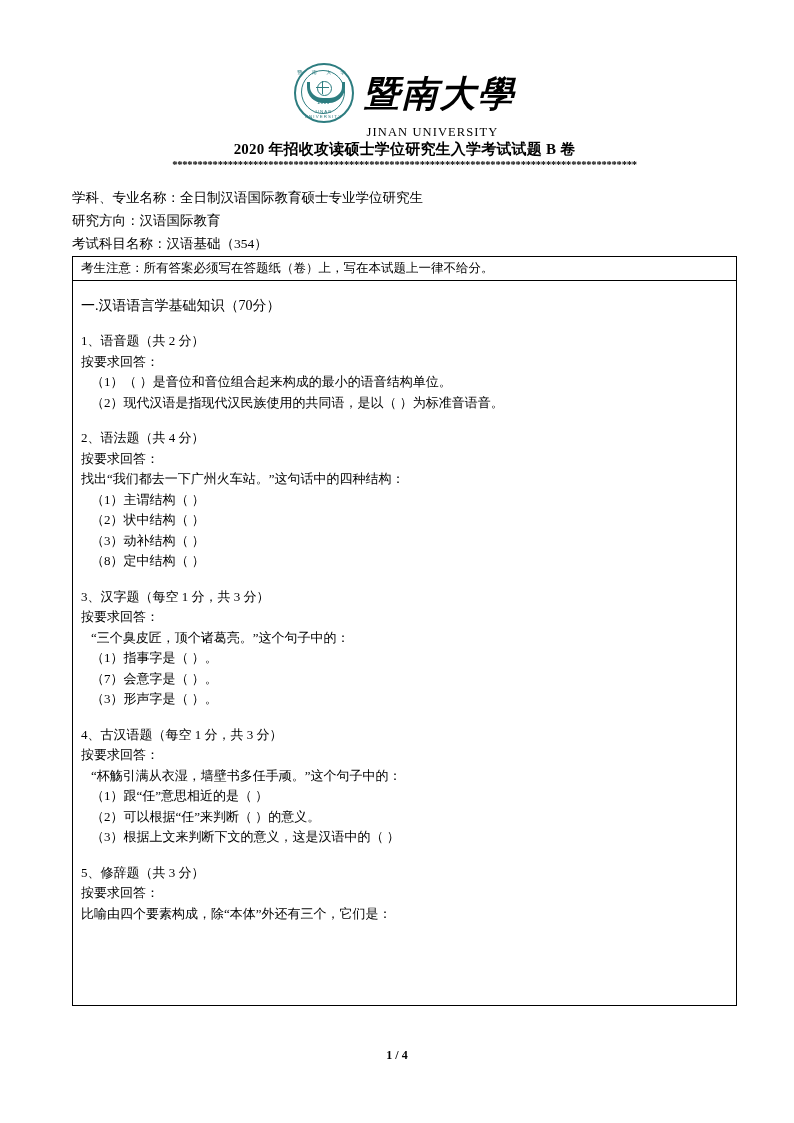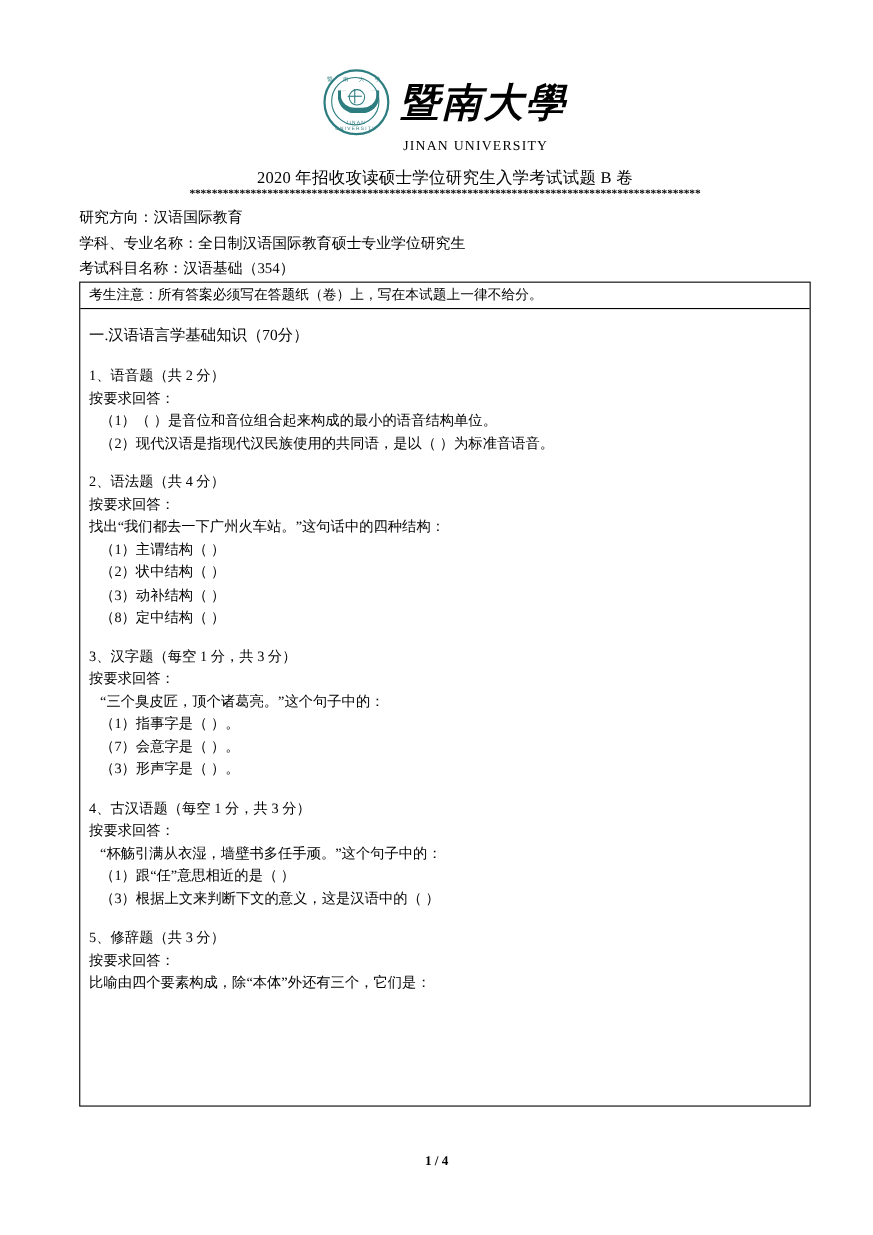--- a/index.html
+++ b/index.html
@@ -122,22 +122,22 @@
   }
   .univ-en {
     font-family: "Liberation Serif", serif;
     font-size: 12.5px;
     letter-spacing: 1.1px;
     margin-top: 1px;
     margin-left: 56px;
   }
   .exam-title {
     font-size: 15px;
-    font-weight: normal;
-    margin-top: 12px;
+    font-weight: bold;
+    margin-top: 0;
     letter-spacing: .2px;
     white-space: nowrap;
   }
   .star-line {
     font-family: "Liberation Serif", serif;
     font-size: 10.5px;
     letter-spacing: -0.2px;
     margin-top: 1px;
     line-height: 9px;
     height: 12px;
@@ -225,22 +225,22 @@
         <div class="arc-bot">JINAN UNIVERSITY</div>
       </div>
       <div class="univ-cn">暨南大學</div>
     </div>
     <div class="univ-en">JINAN  UNIVERSITY</div>
     <div class="exam-title">2020 年招收攻读硕士学位研究生入学考试试题 B 卷</div>
     <div class="star-line">********************************************************************************************</div>
   </div>
 
   <div class="fields">
+    <div class="f-row">学科、专业名称：全日制汉语国际教育硕士专业学位研究生</div>
     <div class="f-row">研究方向：汉语国际教育</div>
-    <div class="f-row">学科、专业名称：全日制汉语国际教育硕士专业学位研究生</div>
     <div class="f-row">考试科目名称：汉语基础（354）</div>
   </div>
 
   <div class="box">
     <div class="notice">考生注意：所有答案必须写在答题纸（卷）上，写在本试题上一律不给分。</div>
     <div class="body-area">
 
       <div class="sec-head">一.汉语语言学基础知识（70分）</div>
 
       <div class="qblock">
@@ -267,20 +267,21 @@
         <div class="qline indent">（1）指事字是（   ）。</div>
         <div class="qline indent">（7）会意字是（   ）。</div>
         <div class="qline indent">（3）形声字是（   ）。</div>
       </div>
 
       <div class="qblock">
         <div class="qline">4、古汉语题（每空 1 分，共 3 分）</div>
         <div class="qline">按要求回答：</div>
         <div class="qline indent">“杯觞引满从衣湿，墙壁书多任手顽。”这个句子中的：</div>
         <div class="qline indent">（1）跟“任”意思相近的是（   ）</div>
+        <div class="qline indent">（2）可以根据“任”来判断（   ）的意义。</div>
         <div class="qline indent">（3）根据上文来判断下文的意义，这是汉语中的（    ）</div>
       </div>
 
       <div class="qblock">
         <div class="qline">5、修辞题（共 3 分）</div>
         <div class="qline">按要求回答：</div>
         <div class="qline">比喻由四个要素构成，除“本体”外还有三个，它们是：</div>
       </div>
 
     </div>

